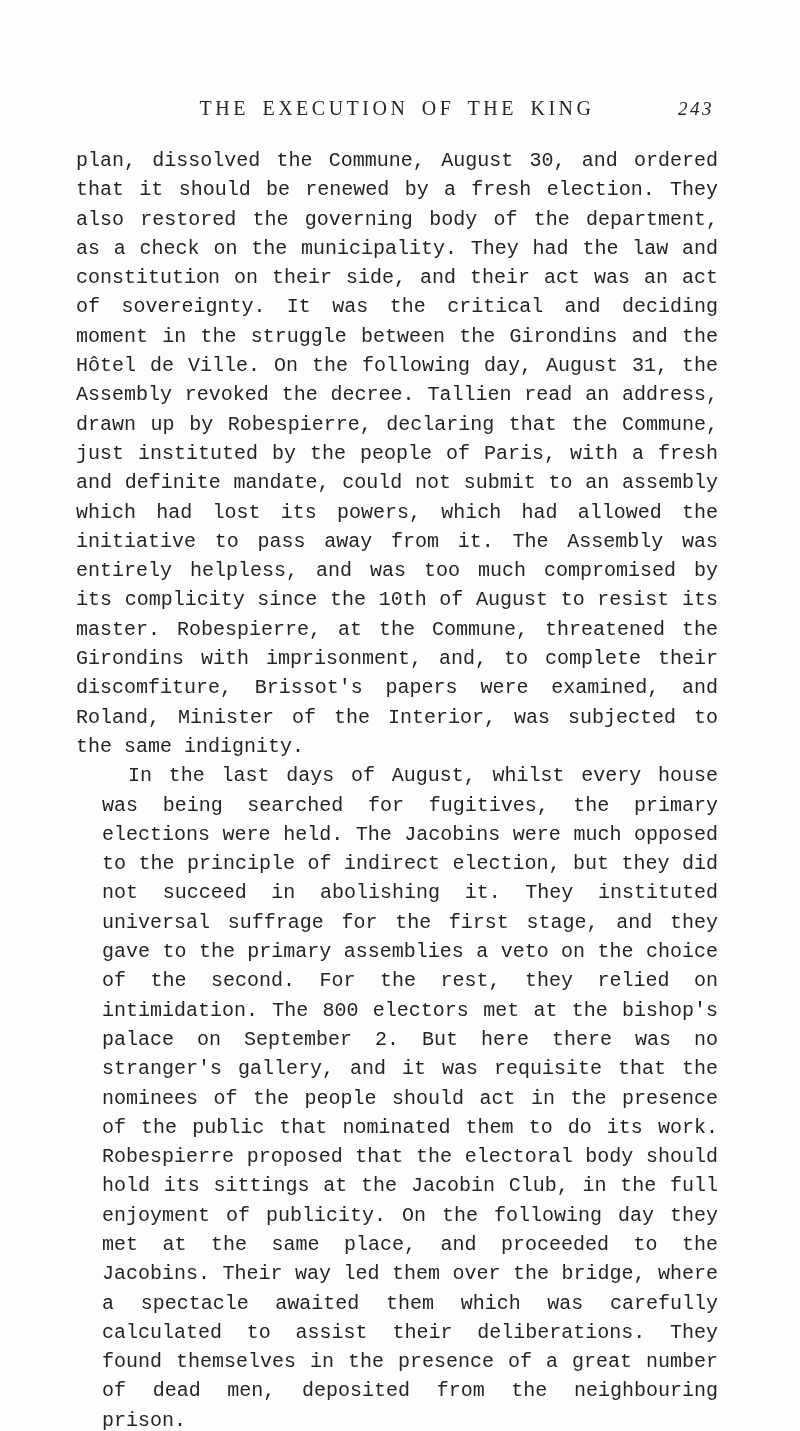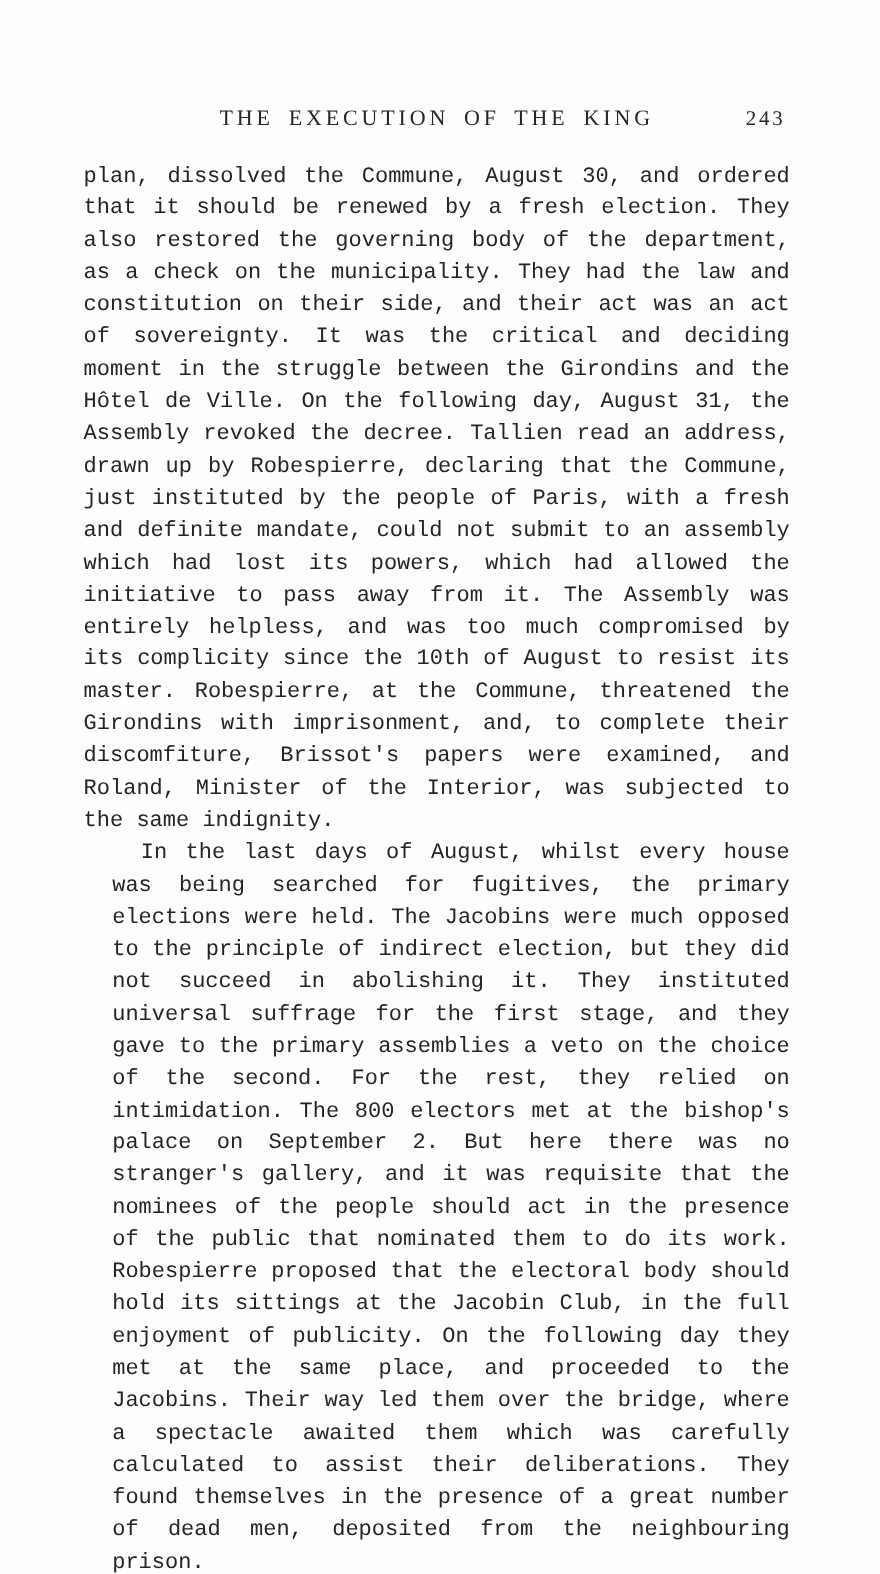--- a/index.html
+++ b/index.html
@@ -37,20 +37,21 @@
       color: #262626;
       white-space: nowrap;
     }
     .page-number {
       position: absolute;
       right: 4px;
       top: 1px;
       font-size: 19px;
       letter-spacing: 2.5px;
       color: #262626;
+      font-style: italic;
     }
     .text-block {
       position: absolute;
       top: 146px;
       left: 76px;
       width: 642px;
       font-size: 20px;
       line-height: 29.3px;
       text-align: justify;
       color: #242424;

